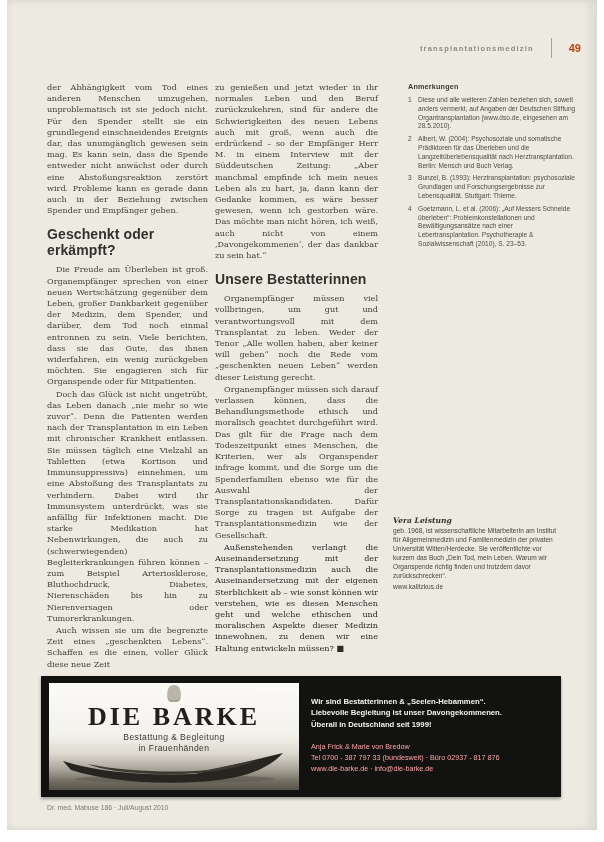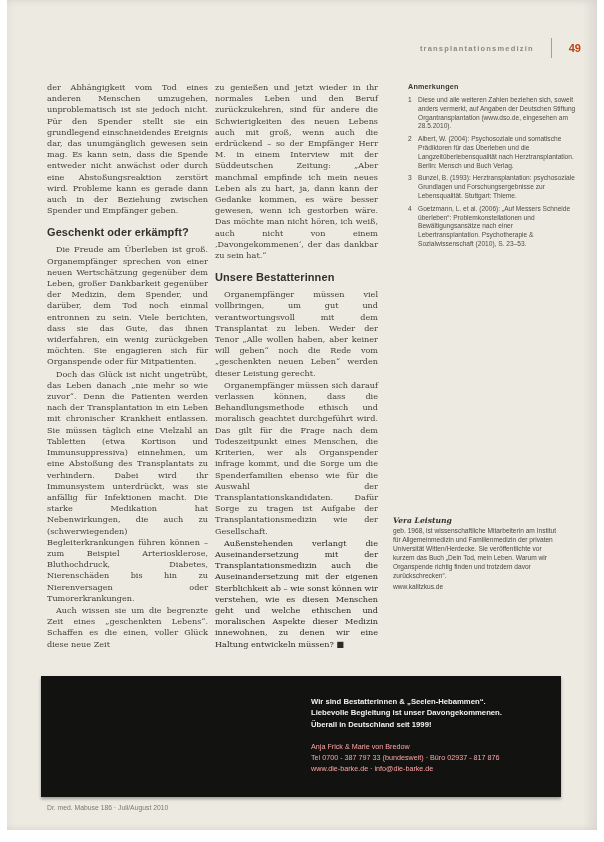--- a/index.html
+++ b/index.html
@@ -27,21 +27,21 @@
   .col{position:absolute;top:82px;color:#45423b;}
   .col1{left:40px;width:161px;}
   .col2{left:208px;width:163px;}
   .body{
     font-size:8.1px;line-height:11.2px;text-align:justify;margin:0 0 0 0;
     hyphens:auto;
   }
   .body.indent{text-indent:9px;}
   .body + .body{margin-top:1px;}
   h2.h{
-    font-family:"Liberation Sans",sans-serif;font-size:11px;font-weight:bold;
+    font-family:"Liberation Sans",sans-serif;font-size:14px;font-weight:bold;
     color:#33312c;margin:10px 0 6px 0;letter-spacing:0.1px;
   }
   .endmark{color:#2c2b27;}
   
   .col3{position:absolute;left:386px;top:82px;width:168px;color:#504d46;
     font-family:"Liberation Sans",sans-serif;margin-left:15px;}
   .ann-title{
     font-size:7.2px;font-weight:bold;color:#3a3832;margin:0 0 5px 0;letter-spacing:0.2px;
   }
   .note{display:flex;margin:0 0 4px 0;}
@@ -141,20 +141,31 @@
     </div>
   </aside>
 
   <aside class="bio">
     <div class="bio-name">Vera Leistung</div>
     <p class="bio-text">geb. 1968, ist wissenschaftliche Mitarbeiterin am Institut für Allgemeinmedizin und Familienmedizin der privaten Universität Witten/Herdecke. Sie veröffentlichte vor kurzem das Buch „Dein Tod, mein Leben. Warum wir Organspende richtig finden und trotzdem davor zurückschrecken“.</p>
     <div class="bio-url">www.kalitzkus.de</div>
   </aside>
 
   <div class="ad">
+    <div class="ad-photo">
+      <div class="figurine"></div>
+      <div class="ad-brand">DIE BARKE</div>
+      <div class="ad-tag">Bestattung &amp; Begleitung</div>
+      <div class="ad-tag">in Frauenhänden</div>
+      <svg class="boat-svg" viewBox="0 0 234 36" preserveAspectRatio="none">
+        <ellipse cx="118" cy="31" rx="100" ry="4" fill="#5a564c" opacity="0.55"></ellipse>
+        <path d="M6 13 C40 24, 88 28, 138 26 L226 5 C212 20, 192 28, 162 32 C112 38, 52 34, 14 22 Z" fill="#27251f"></path>
+        <path d="M30 16 C70 24, 120 25, 150 22 L200 12 C180 22, 140 27, 100 26 C70 25, 45 22, 30 16 Z" fill="#3c3931"></path>
+      </svg>
+    </div>
     <div class="ad-copy">
       <p class="pitch-line">Wir sind Bestatterinnen &amp; „Seelen-Hebammen“.</p>
       <p class="pitch-line">Liebevolle Begleitung ist unser Davongekommenen.</p>
       <p class="pitch-line">Überall in Deutschland seit 1999!</p>
       <div class="ad-contact">
         <p class="contact-line">Anja Frick &amp; Marie von Bredow</p>
         <p class="contact-line">Tel 0700 - 387 797 33 (bundesweit) · Büro 02937 - 817 876</p>
         <p class="contact-line">www.die-barke.de · info@die-barke.de</p>
       </div>
     </div>

